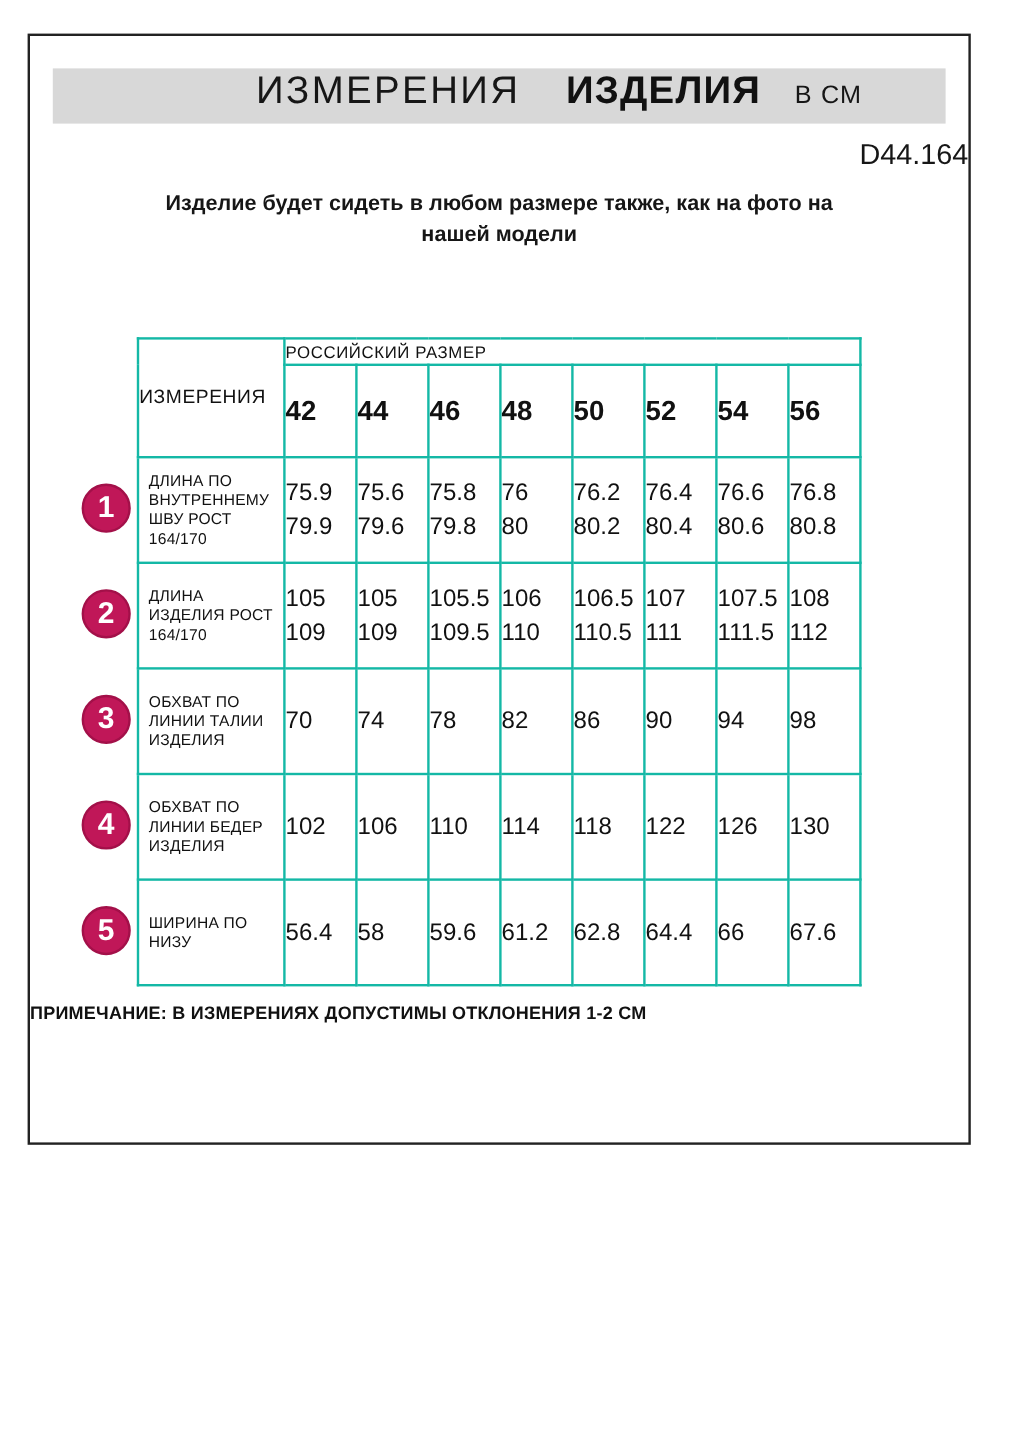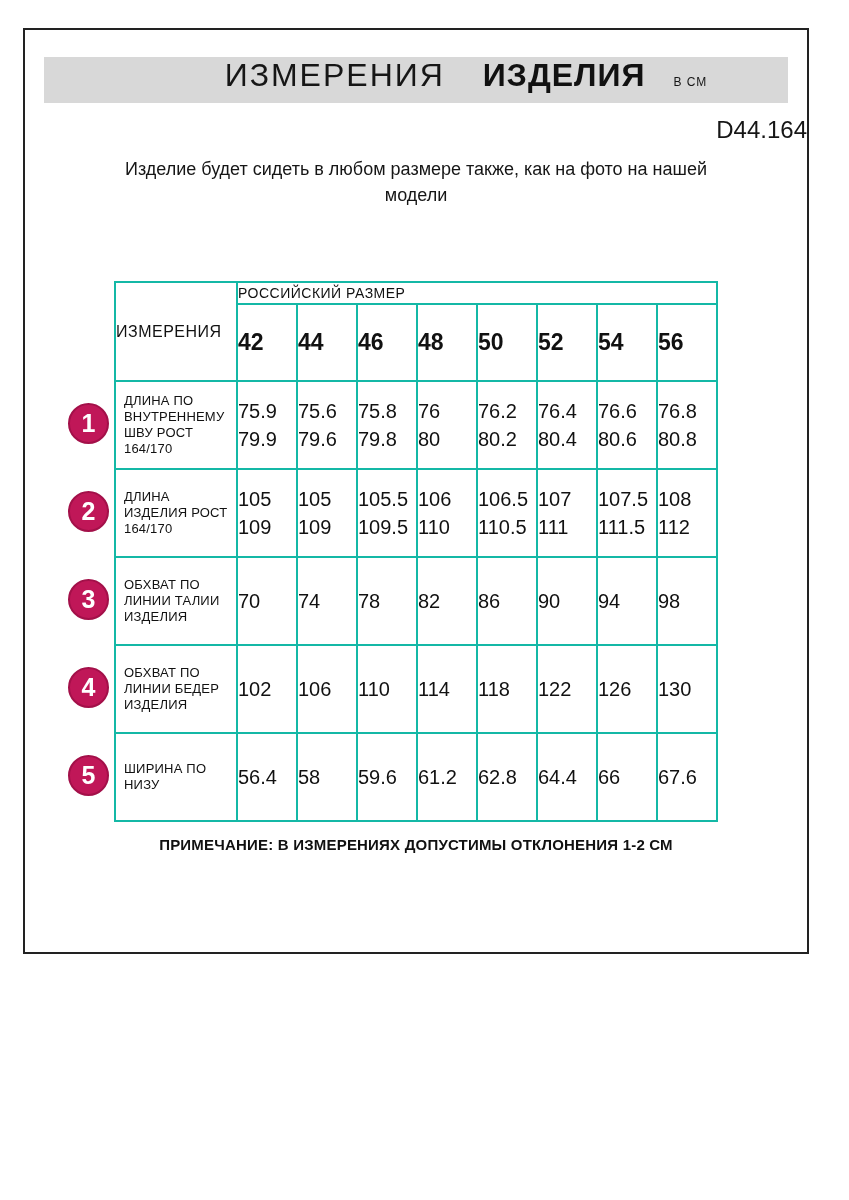--- a/index.html
+++ b/index.html
@@ -35,21 +35,21 @@
     color: #161616;
   }
   .banner .t-bold {
     font-size: 32px;
     font-weight: 700;
     letter-spacing: 1px;
     margin-left: 38px;
     color: #111111;
   }
   .banner .t-unit {
-    font-size: 12px;
+    font-size: 21px;
     font-weight: 400;
     letter-spacing: 1px;
     margin-left: 28px;
     color: #161616;
   }
   .product-code {
     position: absolute;
     left: 0; top: 86px;
     width: 100%;
     text-align: right;
@@ -58,21 +58,21 @@
     color: #161616;
   }
   .subtitle {
     position: absolute;
     left: 50%; top: 126px;
     transform: translateX(-50%);
     width: 600px;
     text-align: center;
     font-size: 18px;
     line-height: 26px;
-    font-weight: 400;
+    font-weight: 700;
     color: #161616;
   }
   .table-wrap {
     position: absolute;
     left: 89px; top: 251px;
     width: 604px;
   }
   table.size-table {
     border-collapse: collapse;
     table-layout: fixed;
@@ -120,21 +120,20 @@
   }
   .badge-1 { top: 122px; }
   .badge-2 { top: 210px; }
   .badge-3 { top: 298px; }
   .badge-4 { top: 386px; }
   .badge-5 { top: 474px; }
   .note {
     position: absolute;
     left: 0; top: 806px;
     width: 100%;
-    text-align: center;
     font-size: 15px;
     font-weight: 700;
     letter-spacing: 0.2px;
     color: #111111;
   }
 </style>
 </head>
 <body>
 
 <div class="frame">

